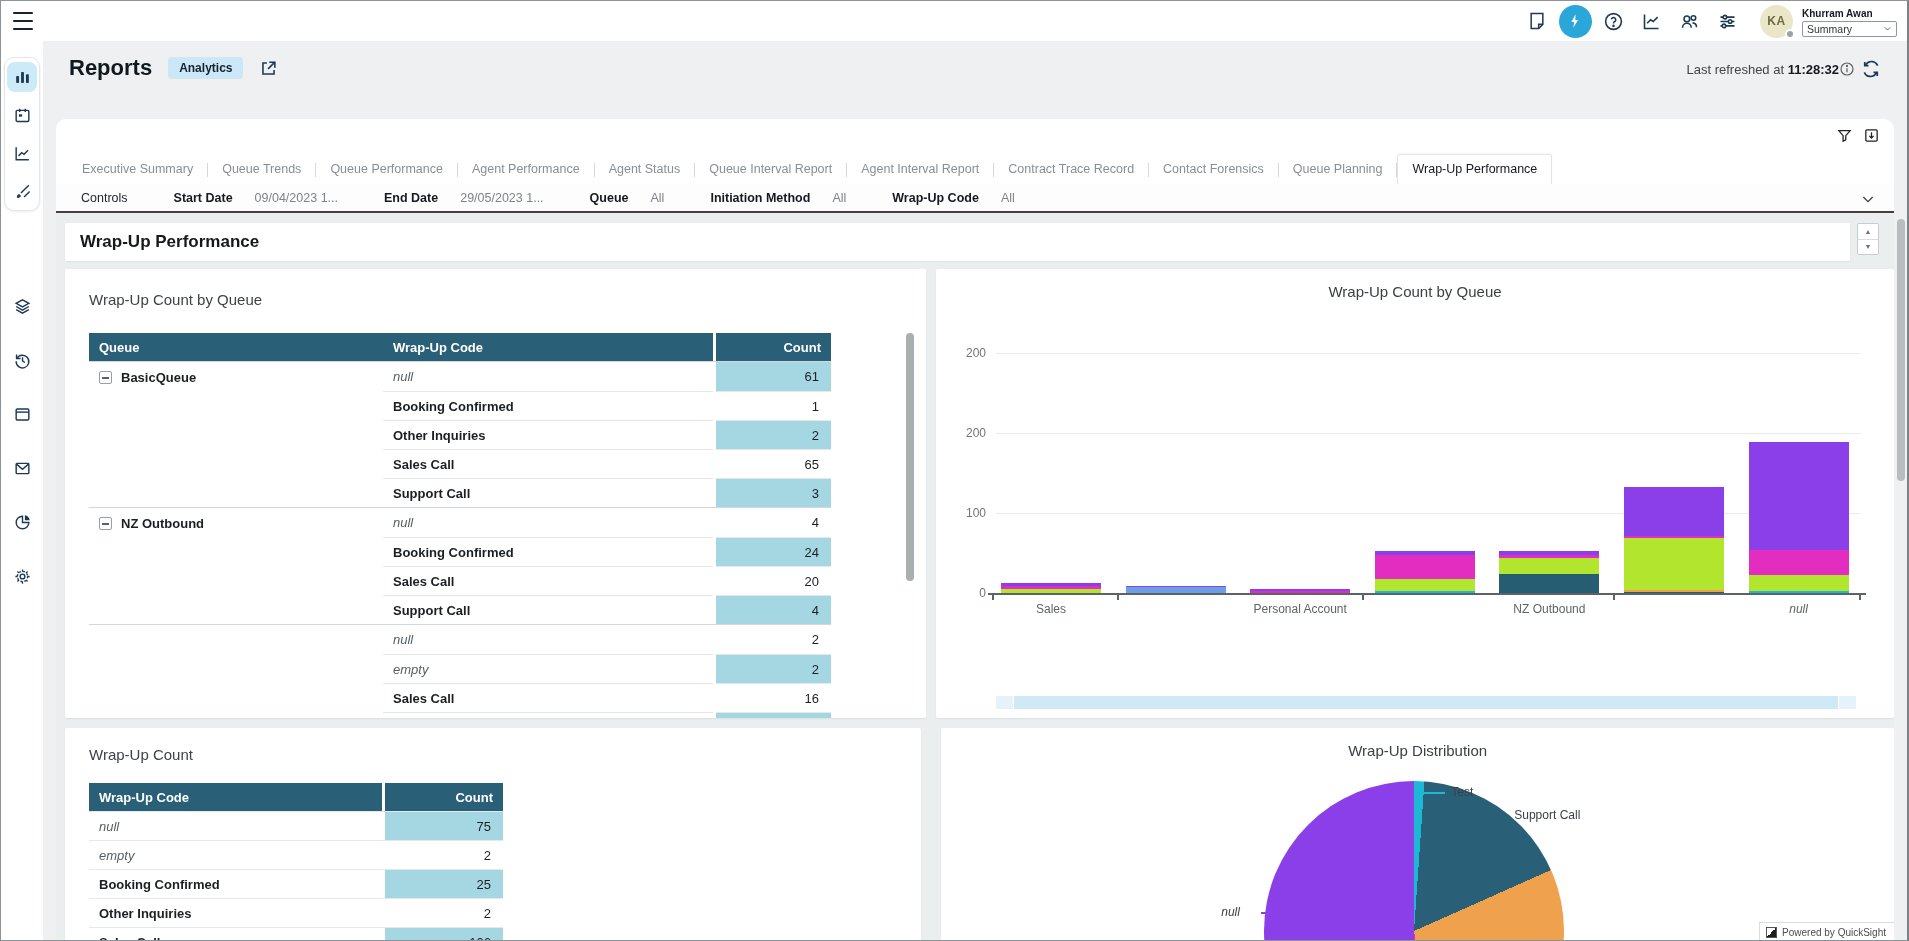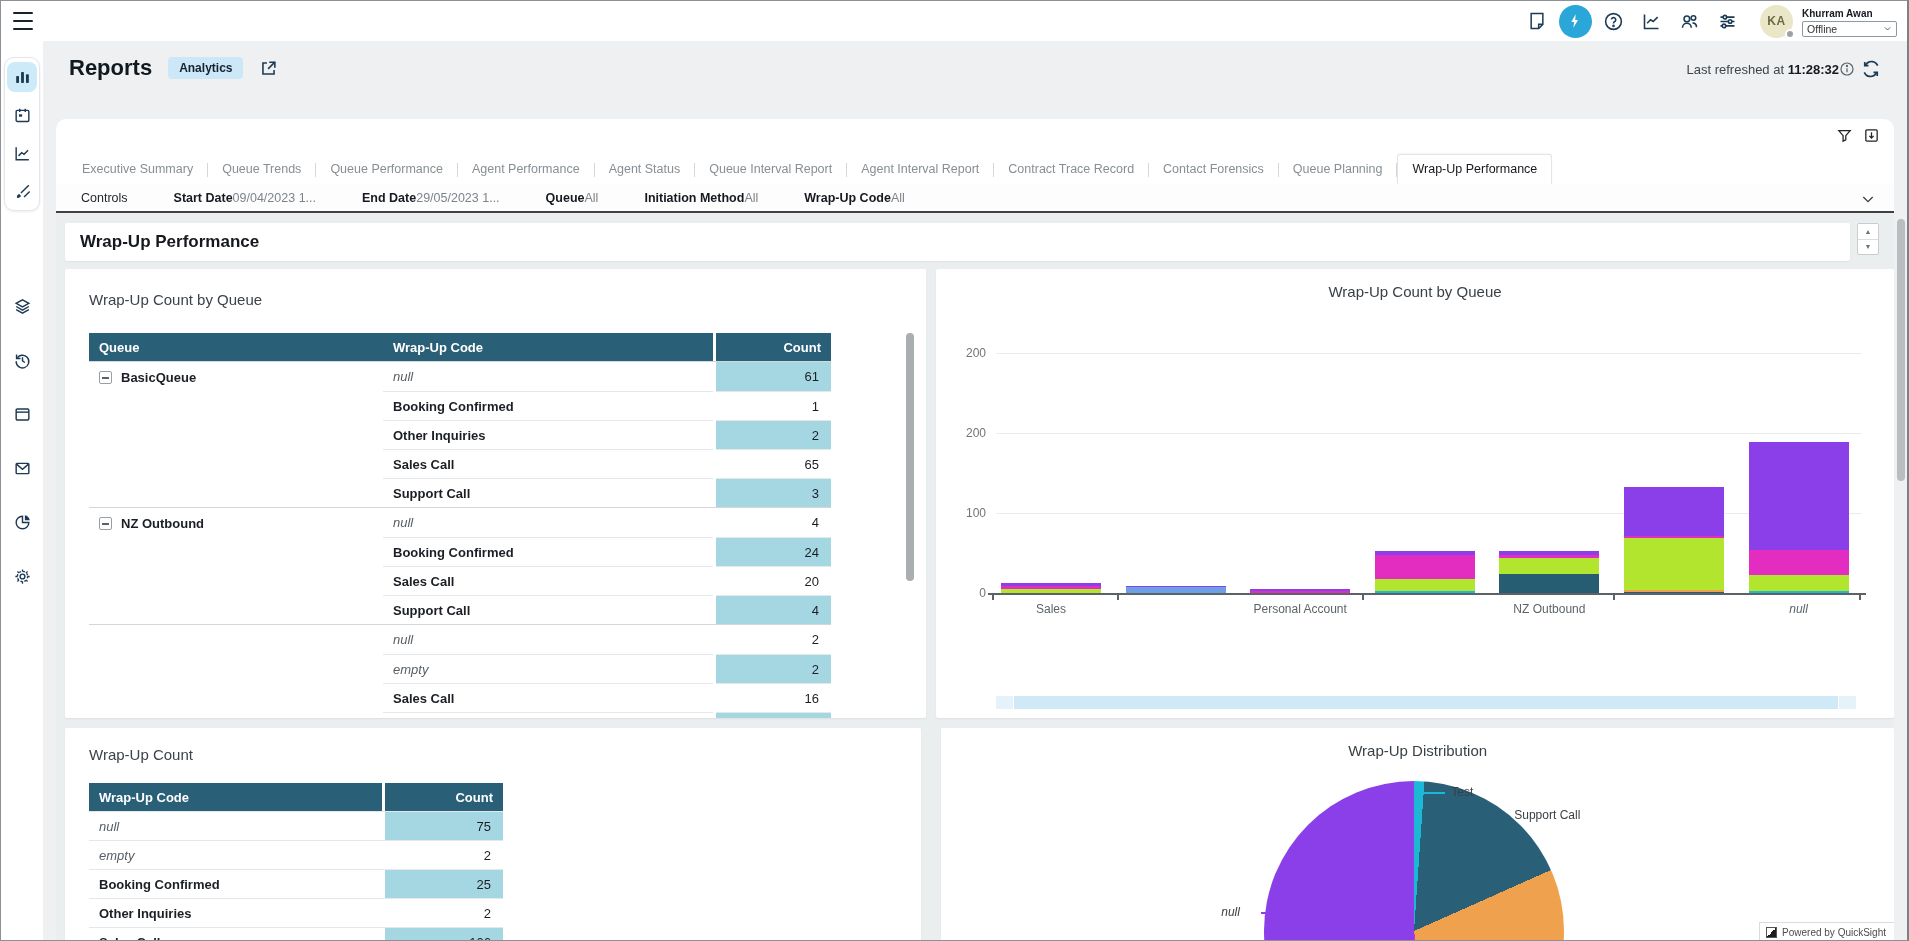--- a/index.html
+++ b/index.html
@@ -45,21 +45,21 @@
   .panel-tools .tool { cursor:pointer; }
 
   .tabs { position:absolute; left:12px; top:37px; right:40px; height:28px; display:flex; align-items:flex-end; }
   .tab { font-size:12.5px; color:#878f94; padding:7px 14px 8px; cursor:pointer; white-space:nowrap; }
   .tab.active { color:#15181d; background:#fff; border:1px solid #e1e5e7; border-bottom:none; border-radius:3px 3px 0 0; box-shadow:0 -1px 2px rgba(0,0,0,.04); }
   .tab-sep { width:1px; height:14px; background:#d4d8da; margin-bottom:7px; }
 
   .controls { position:absolute; left:0; top:65px; right:0; height:29px; border-bottom:2px solid #404040; background:#fdfdfe; }
   .controls-inner { position:absolute; left:25px; top:0; height:100%; display:flex; align-items:center; gap:46px; }
   .controls-label { font-size:12.5px; color:#23282e; }
-  .filter { display:flex; gap:0; font-size:12.5px; cursor:pointer; }
+  .filter { display:flex; gap:22px; font-size:12.5px; cursor:pointer; }
   .flabel { font-weight:bold; color:#16191f; }
   .fvalue { color:#7d848a; }
   .controls-chevron { position:absolute; right:18px; top:7px; color:#3a4046; cursor:pointer; }
 
   .dashboard { position:absolute; left:0; top:94px; right:0; bottom:0; background:#ebeeef; overflow:hidden; padding:10px 0 0 9px; }
   .title-row { display:flex; gap:7px; margin-right:15px; height:38px; }
   .title-card { flex:1; background:#fff; border-radius:2px; display:flex; align-items:center; padding-left:15px; box-shadow:0 1px 2px rgba(0,0,0,.05); }
   .dash-title { font-size:17px; font-weight:bold; color:#15181d; }
   .spinner { width:22px; height:32px; background:#fff; border:1px solid #c8cdd0; border-radius:2px; display:flex; flex-direction:column; }
   .spin-btn { flex:1; display:flex; align-items:center; justify-content:center; font-size:7px; color:#6a7075; cursor:pointer; }
@@ -168,21 +168,21 @@
             <circle cx="8" cy="17" r="2" fill="#fff"></circle>
           </svg>
       </div>
       <div class="avatar-wrap">
         <div class="avatar">KA</div>
         <div class="status-dot"></div>
       </div>
       <div class="user-block">
         <div class="user-name">Khurram Awan</div>
         <div class="status-select">
-          <span>Offline</span>
+          <span>Summary</span>
           <svg width="9" height="9" viewBox="0 0 24 24" fill="none" stroke="#555" stroke-width="2.5">
               <path d="M5 9l7 7 7-7"></path>
             </svg>
         </div>
       </div>
     </div>
   </div>
 
   <div class="sidebar">
     <div class="side-group">

